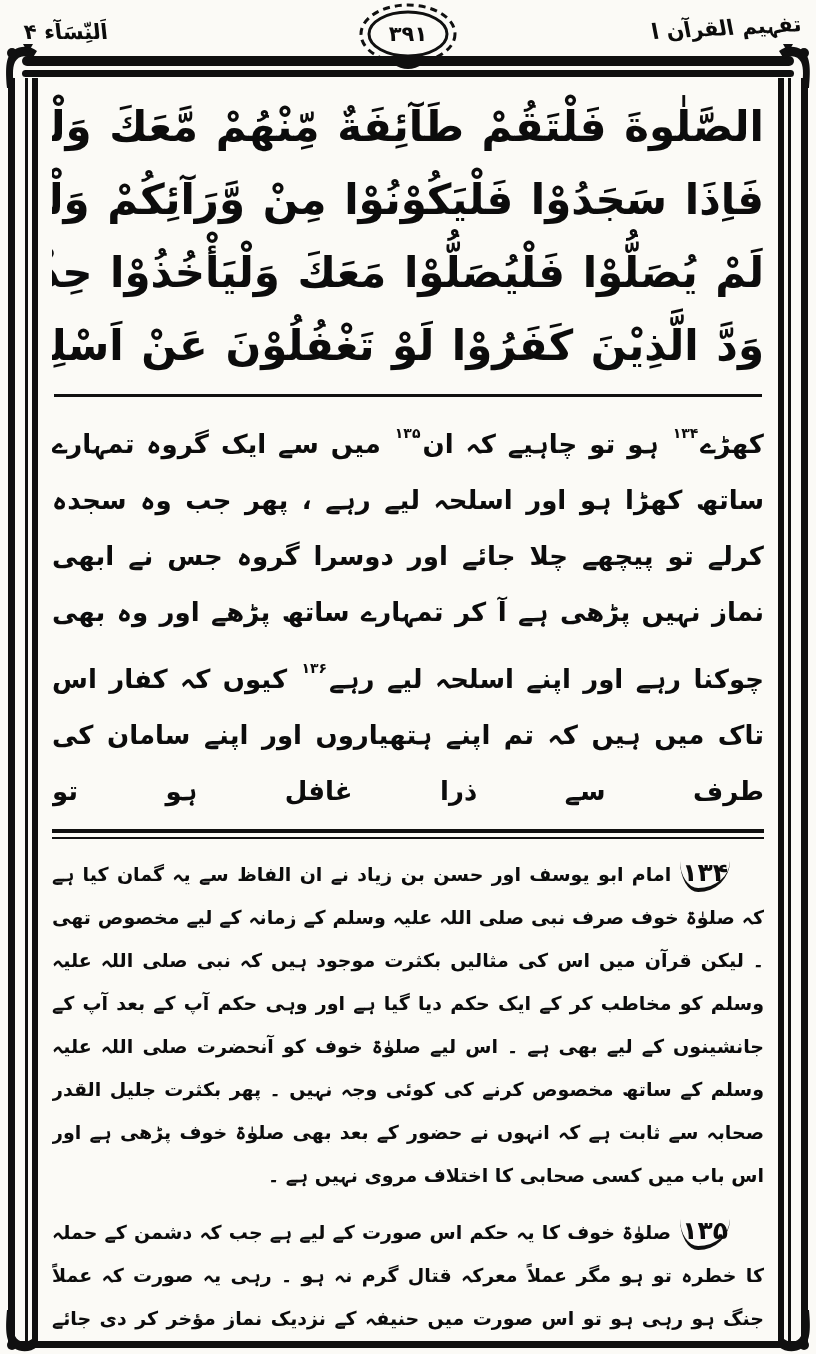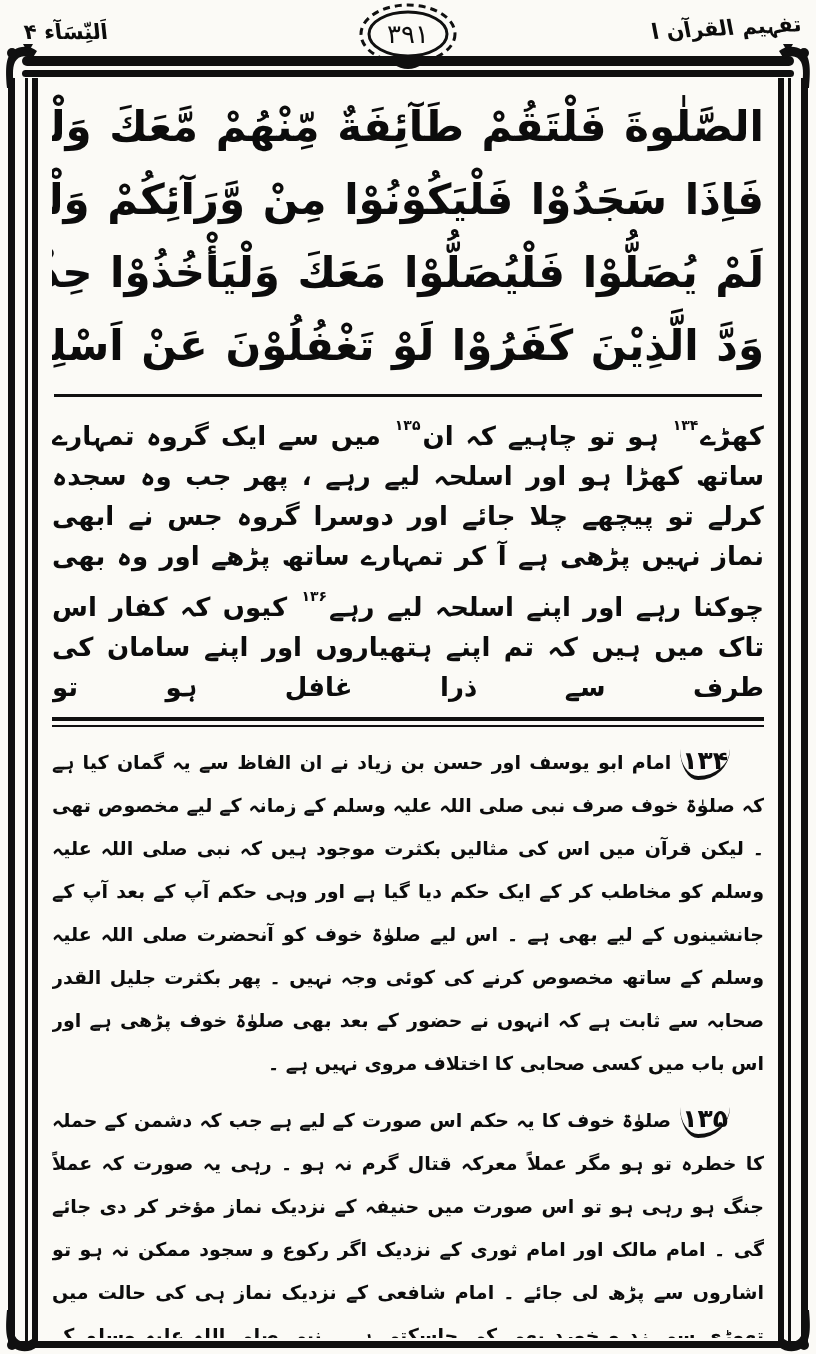--- a/index.html
+++ b/index.html
@@ -24,21 +24,21 @@
     transform:skewX(8deg) rotate(-3deg);
   }
   .medallion{
     position:absolute;top:0;left:50%;transform:translateX(-50%);
     width:104px;height:72px;
   }
   .medallion svg{position:absolute;inset:0;}
   .med-num{
     position:absolute;inset:0;
     display:flex;align-items:center;justify-content:center;
-    font-size:26px;font-weight:normal;padding-bottom:4px;
+    font-size:21px;font-weight:bold;padding-bottom:4px;
   }
   
   .frame{position:absolute;top:56px;left:6px;right:6px;height:1294px;}
   .rod{position:absolute;top:0;left:16px;right:16px;height:26px;}
   .rod-b1{height:10px;background:#101010;border-radius:5px;margin-bottom:4px;}
   .rod-b2{height:7px;background:#101010;border-radius:4px;}
   .corner{position:absolute;width:36px;height:44px;}
   .c-tl{top:-12px;left:-3px;}
   .c-tr{top:-12px;right:-3px;transform:scaleX(-1);}
   .c-bl{bottom:-4px;left:-3px;transform:scaleY(-1);}
@@ -64,21 +64,21 @@
     font-size:42px;font-weight:bold;
     line-height:73px;
     text-align:justify;text-align-last:justify;
     word-spacing:3px;
     white-space:nowrap;
   }
   .div-single{border-top:3px solid #101010;margin:12px 2px 8px;}
   .translation{
     margin:0;direction:rtl;
     font-size:26px;font-weight:bold;
-    line-height:40px;
+    line-height:56px;
     text-align:justify;text-align-last:justify;
   }
   .sup{
     font-size:14px;font-weight:bold;
     vertical-align:15px;
     margin:0 2px;
   }
   .div-double{
     height:4px;margin:10px 0 10px;
     border-top:4px solid #101010;border-bottom:2px solid #101010;

